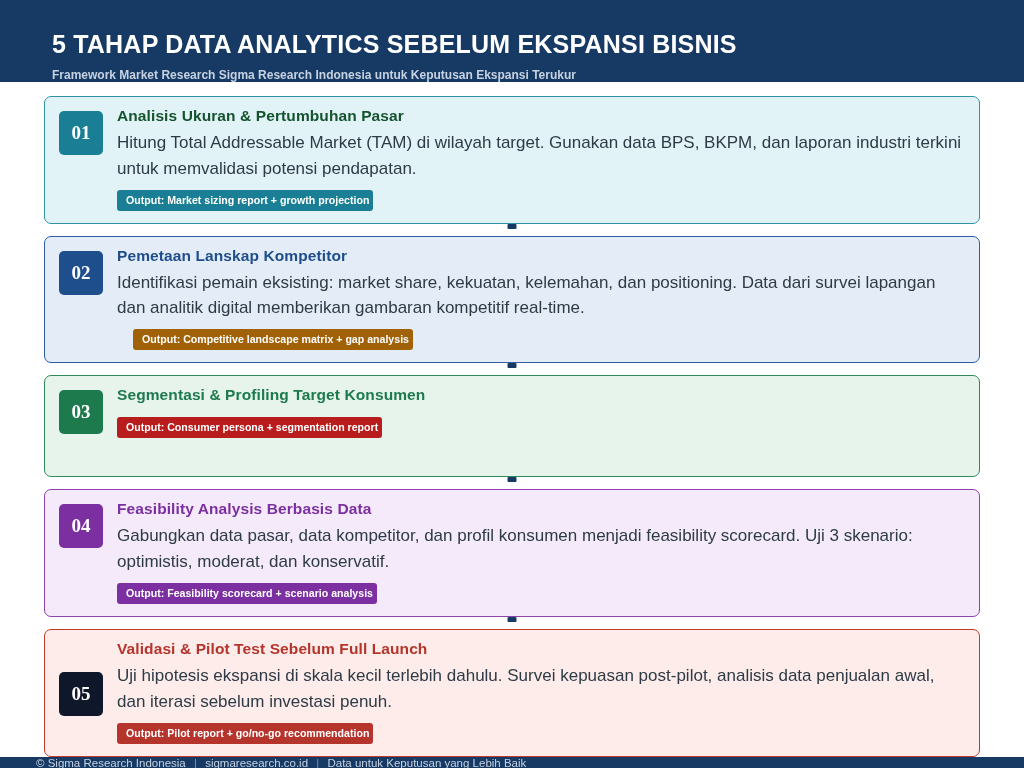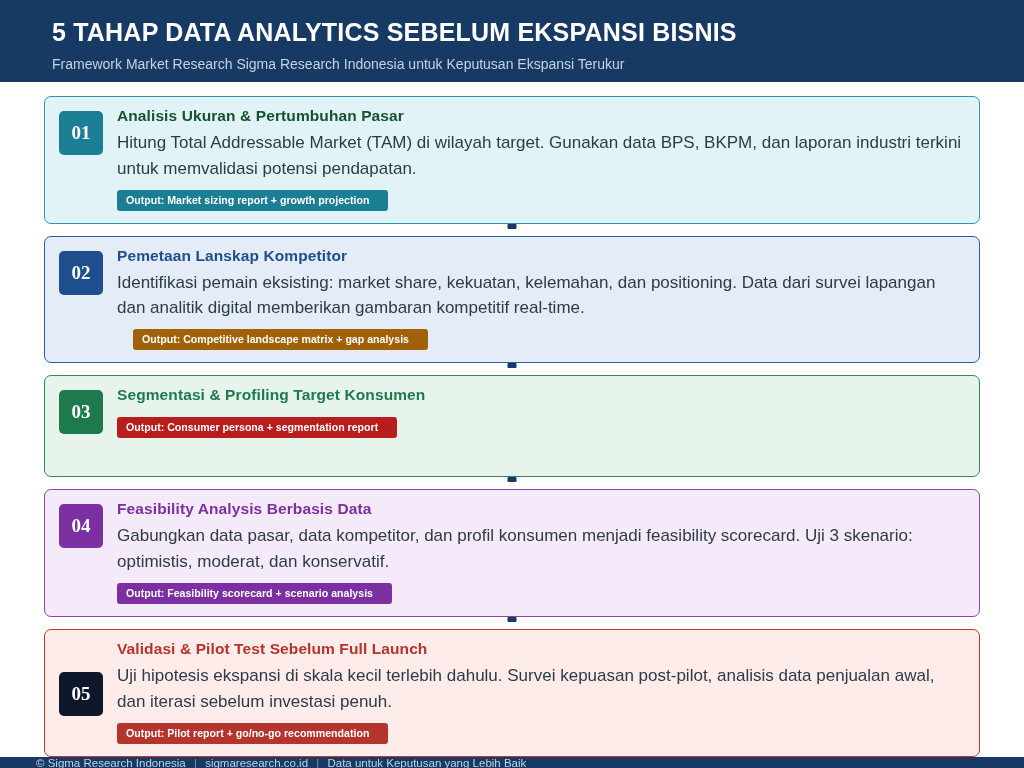--- a/index.html
+++ b/index.html
@@ -13,35 +13,35 @@
     position: relative;
     width: 1024px; height: 768px;
     background: #ffffff;
     display: flex;
     flex-direction: column;
   }
 
   
   .header {
     background: #173a64;
-    padding: 18px 52px 16px 52px;
+    padding: 30px 52px 16px 52px;
     height: 82px;
   }
   .header-title {
     color: #ffffff;
     font-size: 25px;
     font-weight: bold;
     letter-spacing: 0.2px;
     line-height: 1.15;
   }
   .header-subtitle {
     color: #c6d2e2;
-    font-size: 14px;
+    font-size: 12px;
     margin-top: 9px;
-    font-weight: normal;
+    font-weight: bold;
   }
 
   
   .body {
     flex: 1;
     padding: 14px 44px 0 44px;
     position: relative;
   }
   .steps {
     display: flex;
@@ -88,21 +88,21 @@
     font-size: 17px;
     color: #2e3b46;
     line-height: 1.52;
   }
   .output-pill {
     display: inline-block;
     margin-top: 8px;
     color: #ffffff;
     font-size: 10.6px;
     font-weight: bold;
-    padding: 4px 19px 5px 9px;
+    padding: 4px 4px 5px 9px;
     border-radius: 3px;
     white-space: nowrap;
   }
 
   .connector {
     position: relative;
     height: 12px;
   }
   .connector .tick {
     position: absolute;

